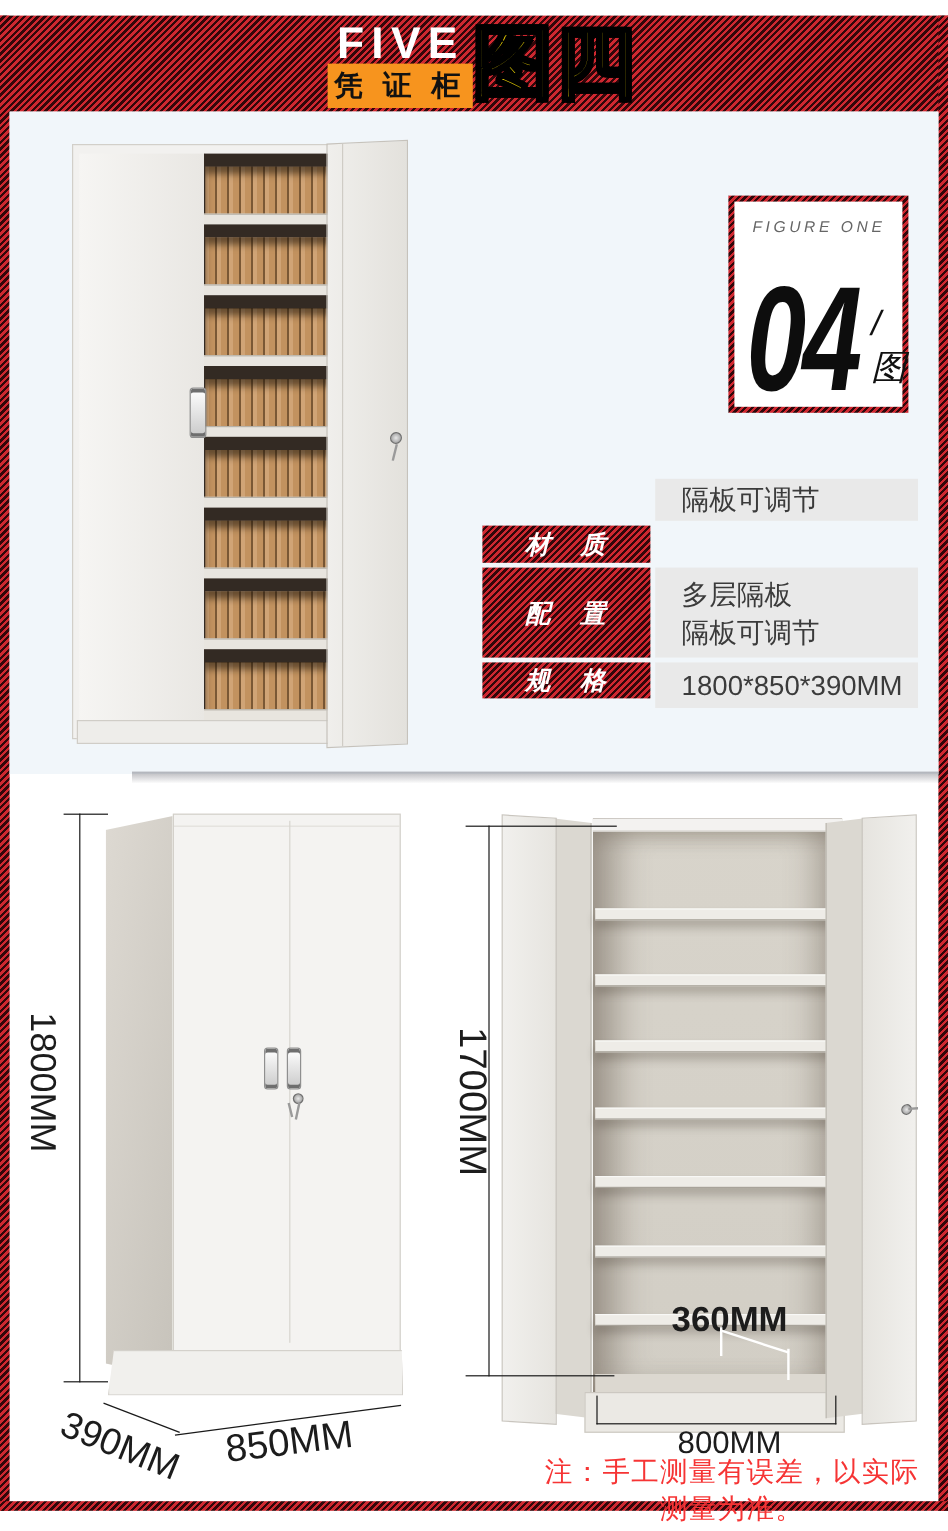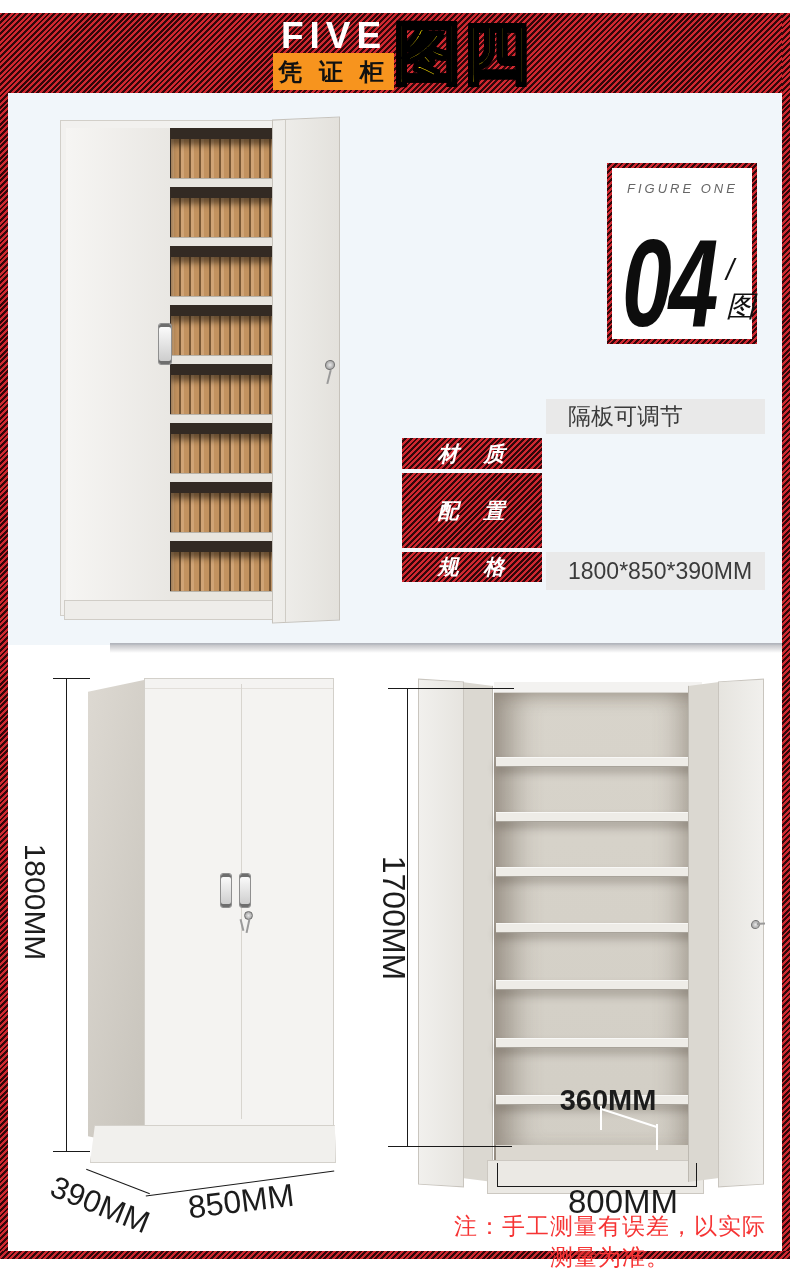--- a/index.html
+++ b/index.html
@@ -155,20 +155,24 @@
       <div class="abs badge-number">04</div>
       <div class="abs badge-suffix">/图</div>
     </div>
   </div>
 
   <div class="abs t-value" style="top:399px;height:35px;">
       <span>隔板可调节</span>
     </div>
   <div class="abs hatch t-label" style="top:438px;height:31px;">材　质</div>
   <div class="abs hatch t-label" style="top:473px;height:75px;">配　置</div>
+  <div class="abs t-value" style="top:473px;height:75px;line-height:32px;">
+    <span>多层隔板</span>
+    <span>隔板可调节</span>
+  </div>
   <div class="abs hatch t-label" style="top:552px;height:30px;text-align:center;">规　格</div>
   <div class="abs t-value" style="top:552px;height:38px;">
       <span>1800*850*390MM</span>
     </div>
 
   <div class="abs p2">
     <div class="abs p2-side"></div>
     <div class="abs p2-front">
       <div class="abs p2-topline"></div>
       <div class="abs p2-split"></div>
@@ -219,17 +223,17 @@
   <div class="abs dlabel" style="left:324px;top:901px;font-size:32px;transform:rotate(90deg);">1700MM</div>
 
   <div class="abs dlabel" style="left:538px;top:1083px;font-size:29px;font-weight:600;">360MM</div>
   <div class="abs wline" style="left:599px;top:1117px;width:60px;height:2px;transform:rotate(18deg);"></div>
   <div class="abs wline" style="left:600px;top:1106px;width:2px;height:24px;"></div>
   <div class="abs wline" style="left:656px;top:1124px;width:2px;height:26px;"></div>
 
   <div class="abs dline" style="left:497px;top:1186px;width:200px;height:1px;"></div>
   <div class="abs dline" style="left:497px;top:1163px;width:1px;height:24px;"></div>
   <div class="abs dline" style="left:696px;top:1163px;width:1px;height:24px;"></div>
-  <div class="abs dlabel" style="left:538px;top:1185px;font-size:33px;text-align:right;">800MM</div>
+  <div class="abs dlabel" style="left:538px;top:1185px;font-size:26px;">800MM</div>
 
   <div class="abs note">注：手工测量有误差，以实际测量为准。</div>
 
 </div>
 
 </body></html>

